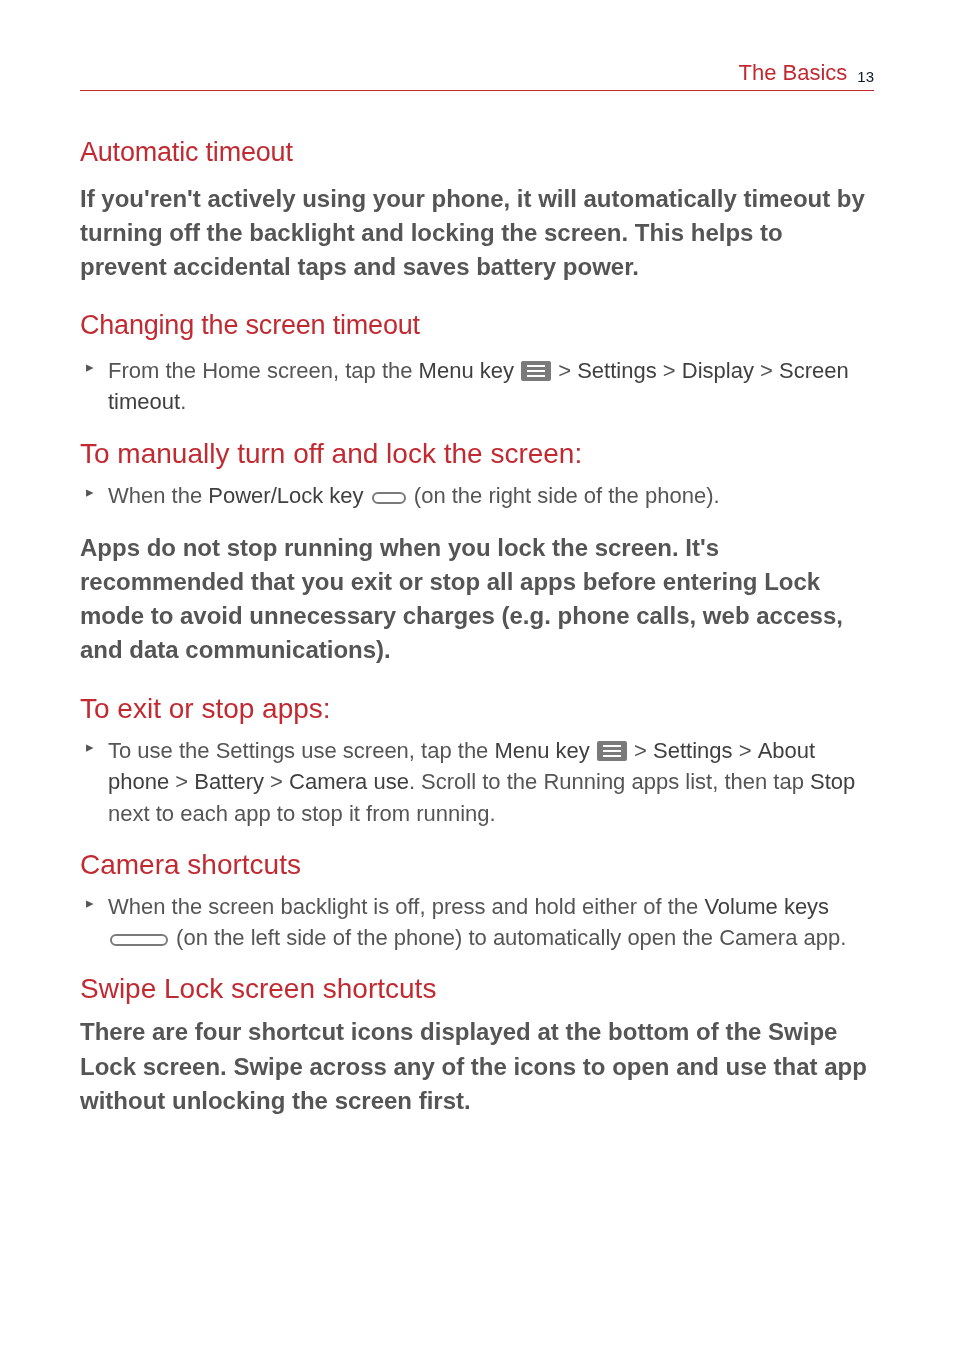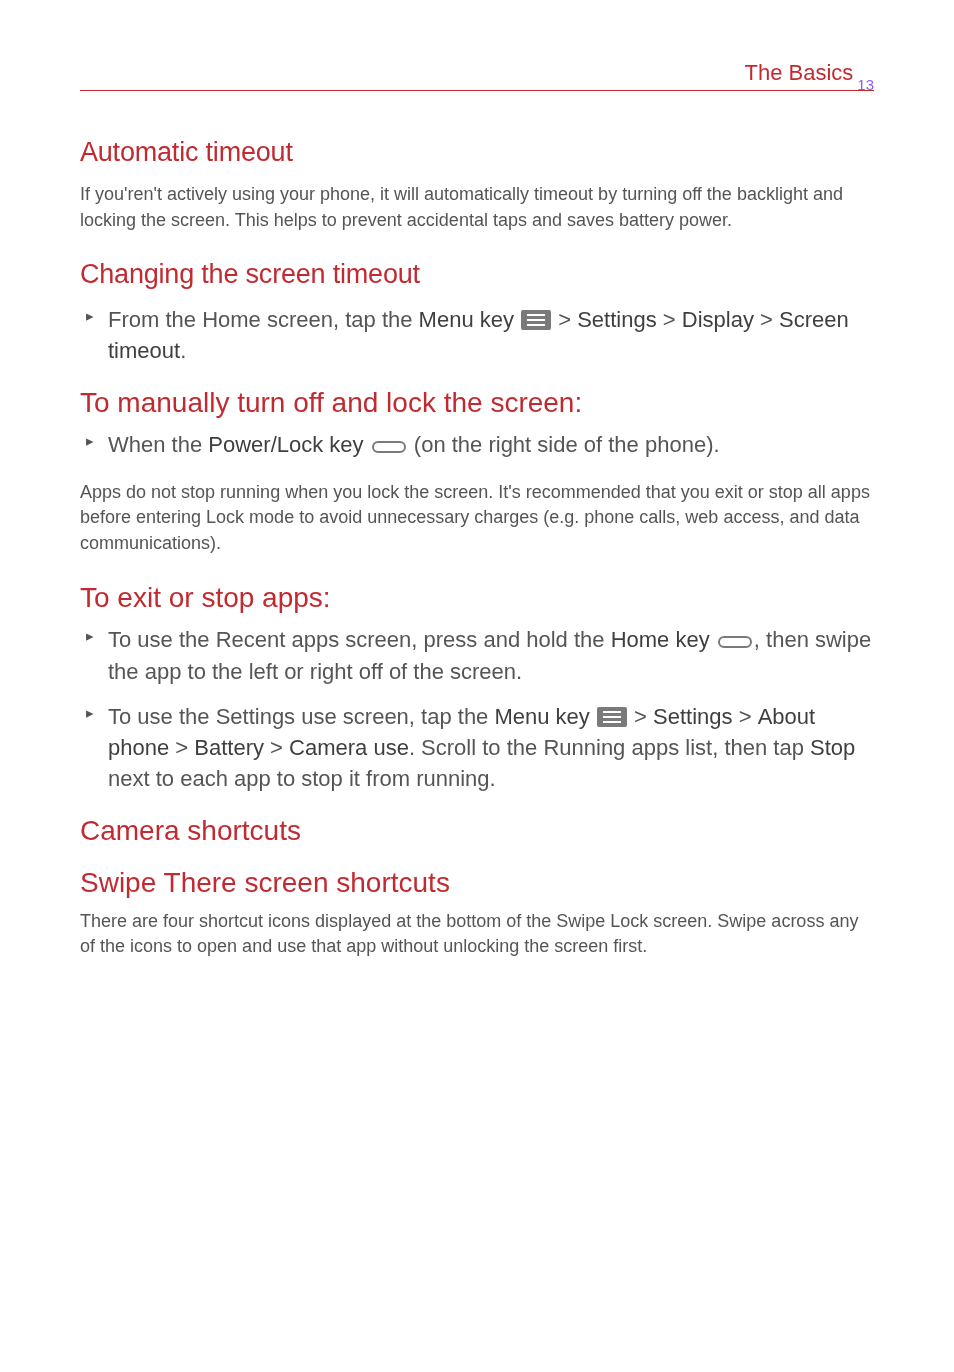--- a/index.html
+++ b/index.html
@@ -12,53 +12,53 @@
     padding: 60px 80px 60px 80px;
     font-weight: 300;
   }
   .page-header {
     display: flex;
     justify-content: flex-end;
     align-items: baseline;
     border-bottom: 1px solid #c22a31;
     padding-bottom: 4px;
     margin-bottom: 46px;
-    gap: 4px;
+    gap: 10px;
   }
   .page-header .breadcrumb {
     color: #c22a31;
     font-size: 22px;
     font-weight: 400;
   }
   .page-header .page-num {
-    color: #8b5cf6;
+    color: #0f172a;
     font-size: 15px;
     font-weight: 400;
     position: relative;
-    top: 10px;
+    top: 2px;
   }
   h2.red-heading {
     color: #c22a31;
     font-size: 27px;
     font-weight: 500;
     margin-bottom: 14px;
     letter-spacing: -0.2px;
   }
   h3.red-sub {
     color: #c22a31;
     font-size: 28px;
     font-weight: 400;
     margin-bottom: 10px;
   }
   p.body {
-    font-size: 18px;
+    font-size: 24px;
     line-height: 1.42;
     color: #555;
     margin-bottom: 26px;
-    font-weight: 400;
+    font-weight: 700;
   }
   ul.bullets {
     list-style: none;
     margin-bottom: 20px;
   }
   ul.bullets > li {
     font-size: 22px;
     line-height: 1.42;
     color: #555;
     position: relative;
@@ -131,27 +131,27 @@
   <li>
     <span>When the </span><span class="bold">Power/Lock key</span>
     <span class="pill-icon"></span><span> (on the right side of the phone).</span>
   </li>
 </ul>
 <p class="body">Apps do not stop running when you lock the screen. It's recommended that you exit or stop all apps before entering Lock mode to avoid unnecessary charges (e.g. phone calls, web access, and data communications).</p>
 
 <h3 class="red-sub">To exit or stop apps:</h3>
 <ul class="bullets sect-gap-md">
   <li>
-    <span>To use the Recent apps screen, press and hold the </span><span class="bold">Home key</span>
-    <span class="pill-icon"></span><span>, then swipe the app to the left or right off of the screen.</span>
-  </li>
-  <li>
     <span>To use the Settings use screen, tap the </span><span class="bold">Menu key</span>
     <span class="menu-icon"></span><span> &gt; </span><span class="bold">Settings</span><span> &gt; </span><span class="bold">About phone</span><span> &gt; </span><span class="bold">Battery</span><span> &gt; </span><span class="bold">Camera use</span><span>. Scroll to the Running apps list, then tap </span><span class="bold">Stop</span><span> next to each app to stop it from running.</span>
   </li>
 </ul>
 
 <h3 class="red-sub">Camera shortcuts</h3>
 <ul class="bullets sect-gap-md">
+  <li>
+    <span>When the screen backlight is off, press and hold either of the </span><span class="bold">Volume keys</span>
+    <span class="pill-icon long"></span><span> (on the left side of the phone) to automatically open the Camera app.</span>
+  </li>
 </ul>
 
-<h3 class="red-sub">Swipe There screen shortcuts</h3>
+<h3 class="red-sub">Swipe Lock screen shortcuts</h3>
 <p class="body">There are four shortcut icons displayed at the bottom of the Swipe Lock screen. Swipe across any of the icons to open and use that app without unlocking the screen first.</p>
 
 </body></html>

